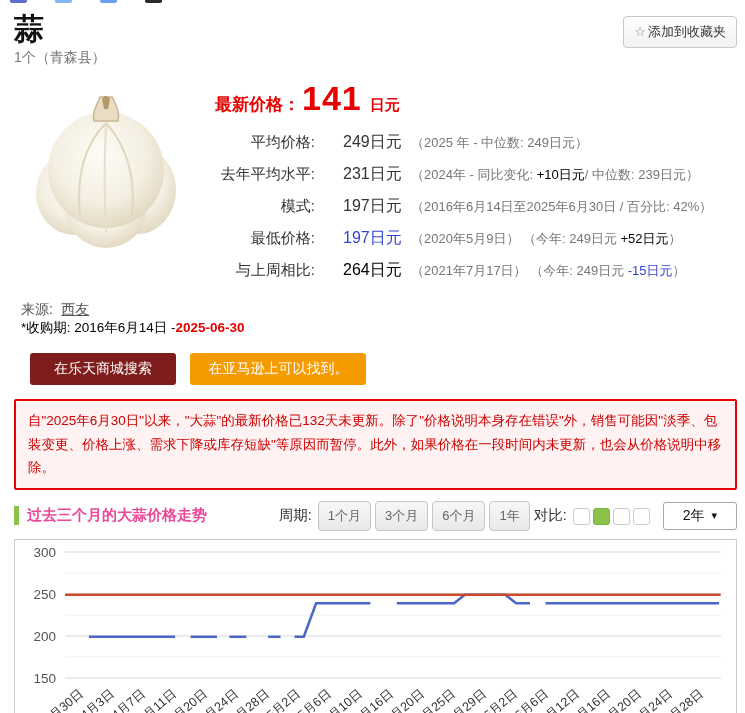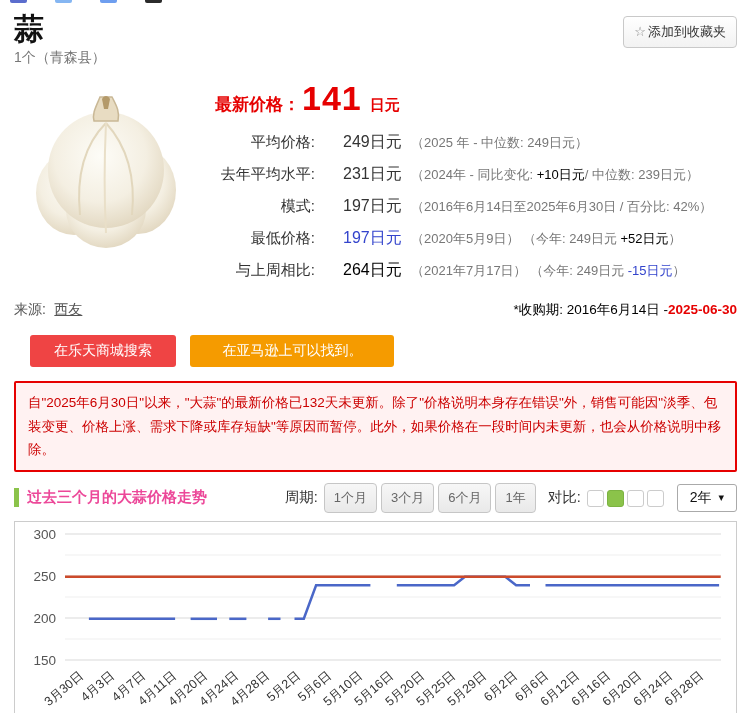--- a/index.html
+++ b/index.html
@@ -30,50 +30,50 @@
   .latest-note { font-size:13px; font-weight:bold; color:#cc0000; margin-left:6px; }
   .price-rows { margin-top:8px; }
   .price-row { display:flex; align-items:baseline; padding:5px 0; }
   .price-row .lbl { width:100px; text-align:right; font-size:15px; color:#333; flex:0 0 100px; line-height:1.4; }
   .price-row .val { width:92px; flex:0 0 92px; text-align:left; padding-left:28px; font-size:16px; white-space:nowrap; }
   .price-row .note { font-size:13px; color:#777; padding-left:4px; white-space:nowrap; }
   .c-red { color:#000000; } .c-redbold { color:#e60000; font-weight:bold; }
   .c-blue { color:#3344cc; } .c-gray { color:#777; } .c-dark { color:#333; }
 
   
-  .source-row { display:flex; justify-content:space-between; align-items:baseline; margin-top:14px; }
+  .source-row { display:flex; justify-content:space-between; align-items:baseline; margin-top:14px;flex-direction:column; }
   .source-label { font-size:14px; color:#555; }
   .source-link { font-size:14px; color:#555; text-decoration:underline; cursor:pointer; margin-left:4px; }
-  .period-note { font-size:13.5px; }
+  .period-note { font-size:13.5px;margin-left:7px; }
   .period-note .c-redbold { font-size:13.5px; }
 
   
   .shop-row { margin-top:16px; padding-left:16px; }
   .shop-btn { display:inline-block; border:none; border-radius:3px; color:#fff; font-size:14px;
-    padding:7px 32px; cursor:pointer; font-family:inherit; }
-  .shop-btn.rakuten { background:#ef4444; padding:7px 24px; }
+    padding:7px 18px; cursor:pointer; font-family:inherit; }
+  .shop-btn.rakuten { background:#7f1d1d; padding:7px 24px; }
   .shop-btn.amazon { background:#f59b00; margin-left:10px; }
 
   
   .warning-box { margin-top:14px; border:2px solid #e60000; background:#fff2f2; border-radius:2px;
     padding:8px 12px; font-size:13.5px; color:#cc0000; line-height:1.75; }
 
   
   .controls-row { display:flex; justify-content:space-between; align-items:center; margin-top:11px; }
   .section-title { border-left:5px solid #8bc34a; padding-left:8px; font-size:15px; font-weight:bold; color:#ec4899; }
   .controls-right { display:flex; align-items:center; }
   .ctrl-label { font-size:14.5px; color:#333; margin-right:6px; }
   .period-btn { background:linear-gradient(#f7f7f7,#e9e9e9); border:1px solid #c6c6c6; border-radius:4px;
     color:#666; font-size:13px; padding:5px 9px; margin-right:4px; cursor:pointer; font-family:inherit; }
-  .compare-label { margin-left:8px; }
+  .compare-label { margin-left:0; }
   .cmp-box { display:inline-block; width:17px; height:17px; border:1px solid #ccc; border-radius:3px;
     background:#fff; margin-right:3px; vertical-align:middle; cursor:pointer; }
   .cmp-box.on { background:#8bc34a; border-color:#7cb342; }
   .range-select { margin-left:10px; border:1px solid #aaa; border-radius:3px; background:#fff;
-    font-size:14px; color:#111; padding:4px 12px; cursor:pointer; display:inline-flex; align-items:center; }
+    font-size:14px; color:#111; padding:4px 19px; cursor:pointer; display:inline-flex; align-items:center; }
   .range-select .chev { font-size:11px; margin-left:7px; color:#111; }
 
   
   .chart-box { margin-top:8px; border:1px solid #ccc; background:#fff; height:256px; width:723px; }
   .legend-row { display:flex; padding:26px 0 0 94px; }
   .legend-item { display:flex; align-items:center; margin-right:36px; }
   .legend-swatch { width:28px; height:3px; margin-right:9px; }
   .legend-name { font-size:14px; color:#444; }
   .chart-svg-wrap { width:721px; height:206px; }
 </style>

